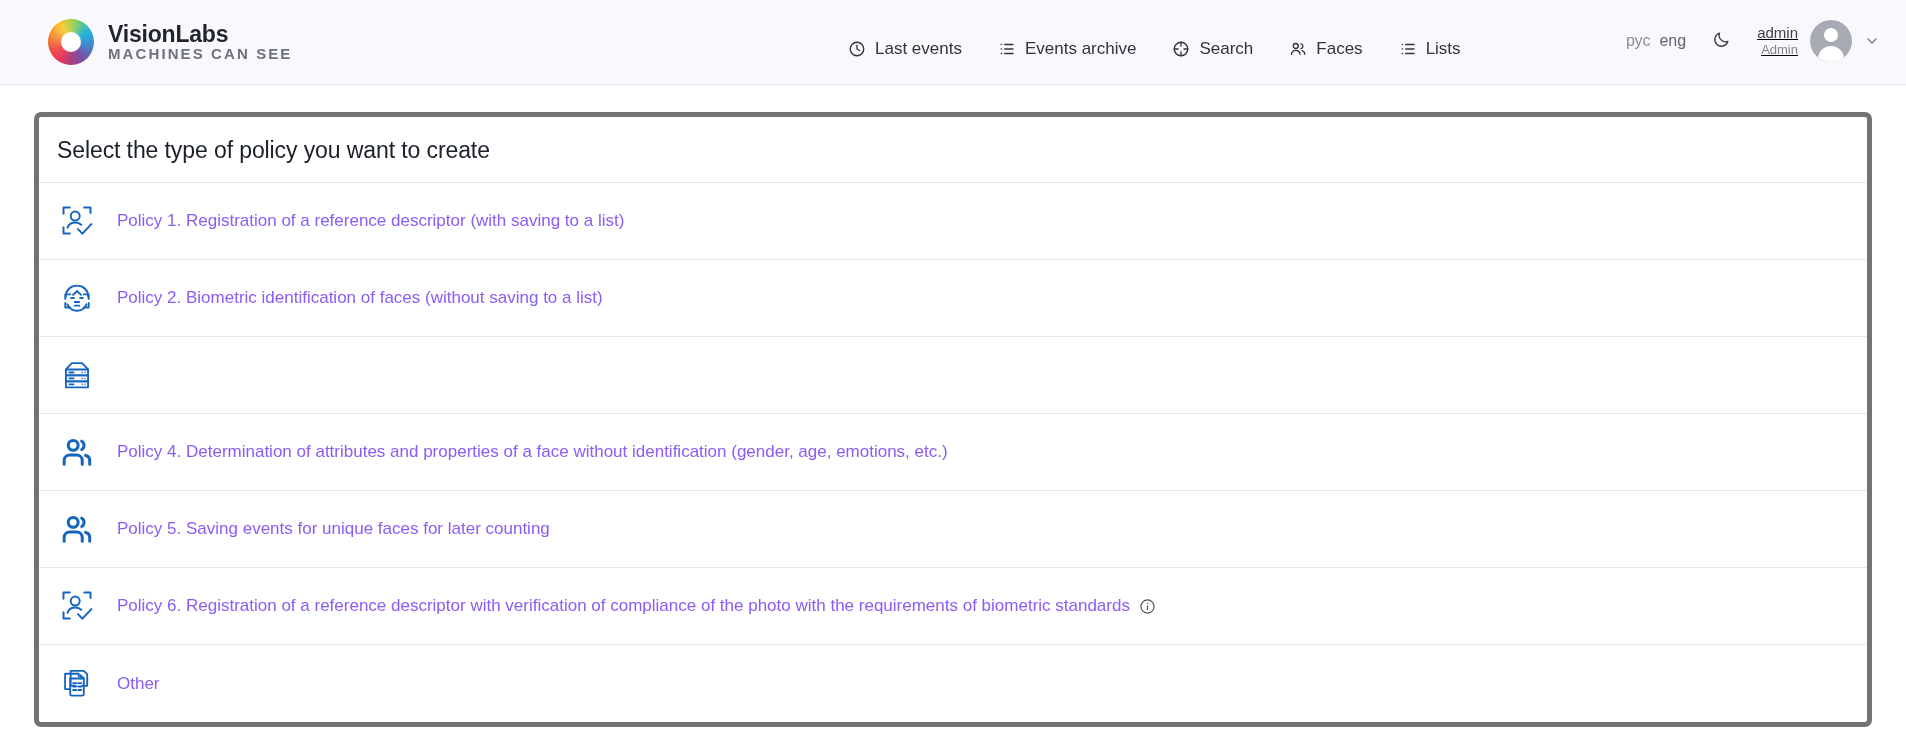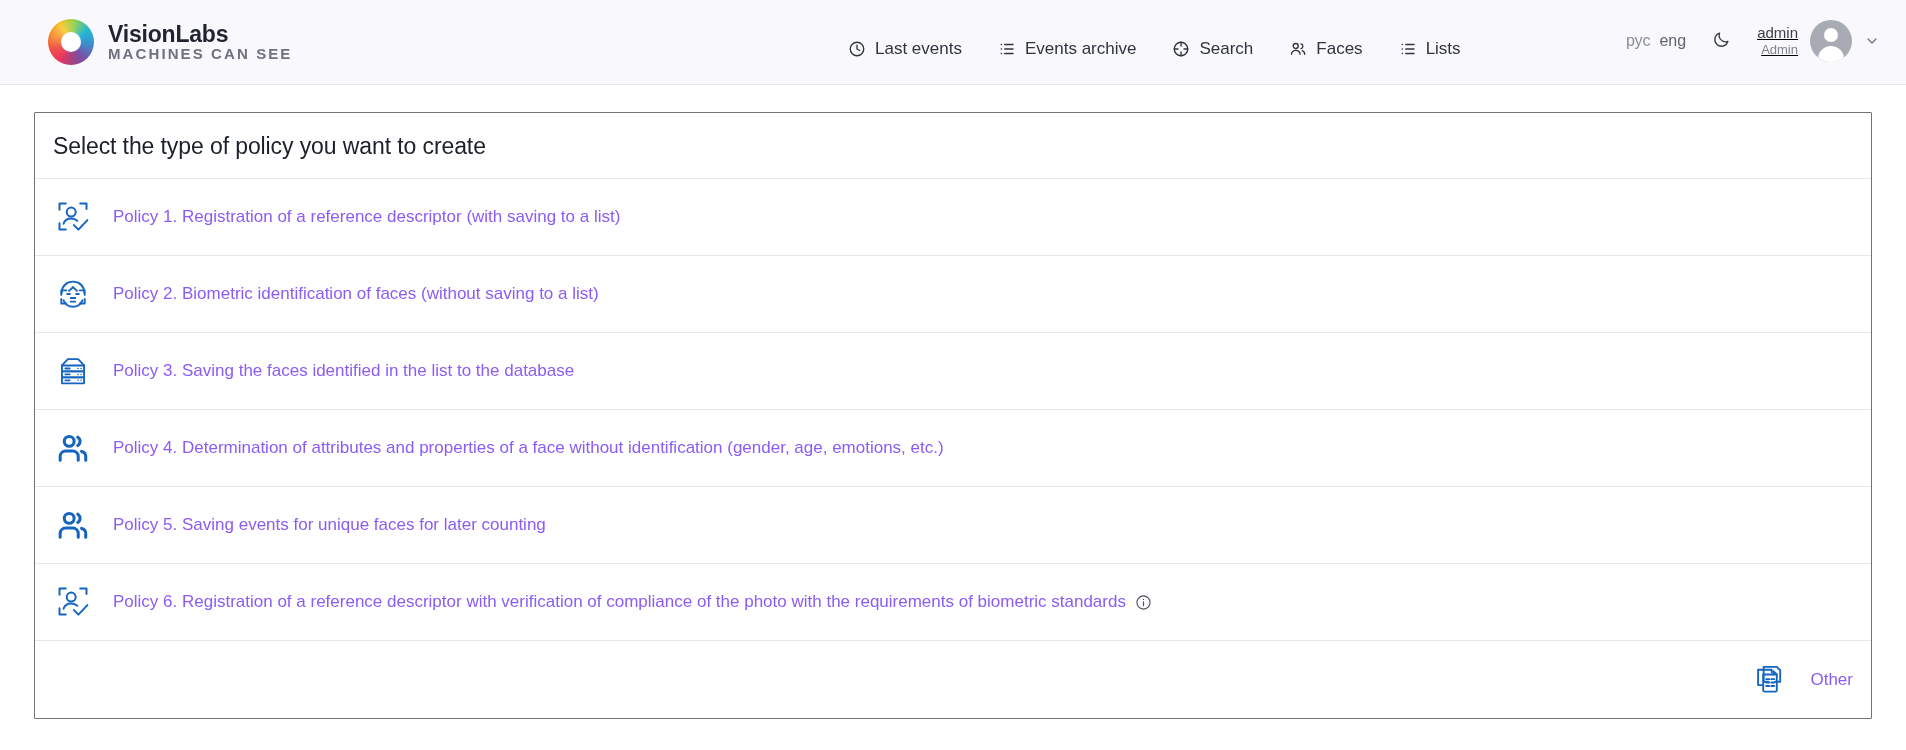--- a/index.html
+++ b/index.html
@@ -151,22 +151,22 @@
     width: 26px; height: 22px;
     margin-left: -13px;
     border-radius: 13px 13px 0 0;
     background: #ffffff;
   }
   .caret { color: #6c7180; display: flex; align-items: center; }
 
   
   .page { padding: 27px 34px 0 34px; }
   .card {
-    border: 1px solid #737373;
-    border-radius: 1px;
+    border: 5px solid #737373;
+    border-radius: 7px;
     background: #ffffff;
     overflow: hidden;
   }
   .card-header {
     padding: 20px 18px 18px 18px;
     border-bottom: 1px solid #e6e7ec;
   }
   .card-title {
     font-size: 23px;
     color: #1b2029;
@@ -176,21 +176,21 @@
   }
   .policy-row {
     display: flex;
     align-items: center;
     height: 77px;
     padding: 0 18px;
     border-bottom: 1px solid #e6e7ec;
     cursor: pointer;
     gap: 20px;
   }
-  .policy-row:last-child { border-bottom: none; justify-content: flex-end; }
+  .policy-row:last-child { border-bottom: none; }
   .policy-icon {
     width: 40px; height: 40px;
     flex: none;
     display: flex;
     align-items: center;
     justify-content: center;
     color: #1565c0;
   }
   .policy-label {
     font-size: 17px;
@@ -374,23 +374,20 @@
           <line x1="11" y1="24" x2="16" y2="24"></line>
           <line x1="11" y1="31" x2="16" y2="31"></line>
           <circle cx="26" cy="17" r="0.9" fill="currentColor" stroke="none"></circle>
           <circle cx="29.5" cy="17" r="0.9" fill="currentColor" stroke="none"></circle>
           <circle cx="26" cy="24" r="0.9" fill="currentColor" stroke="none"></circle>
           <circle cx="29.5" cy="24" r="0.9" fill="currentColor" stroke="none"></circle>
           <circle cx="26" cy="31" r="0.9" fill="currentColor" stroke="none"></circle>
           <circle cx="29.5" cy="31" r="0.9" fill="currentColor" stroke="none"></circle>
         </svg>
       </span>
-      <span class="label-wrap">
-        <span class="policy-label">Policy 3. Saving the faces identified in the list to the database</span>
-      </span>
     </div>
 
     <div class="policy-row">
       <span class="policy-icon">
         <svg width="38" height="38" viewBox="0 0 40 40" fill="none" stroke="currentColor" stroke-width="3.2" stroke-linecap="round" stroke-linejoin="round">
           <circle cx="16" cy="13" r="5.2"></circle>
           <path d="M6.5 33v-4.2c0-3.2 2.6-5.6 5.8-5.6h7.4c3.2 0 5.8 2.4 5.8 5.6V33"></path>
           <path d="M25 8.6a5.2 5.2 0 0 1 0 8.8"></path>
           <path d="M29 23.6c2.6.6 4.4 2.7 4.4 5.3V33"></path>
         </svg>

